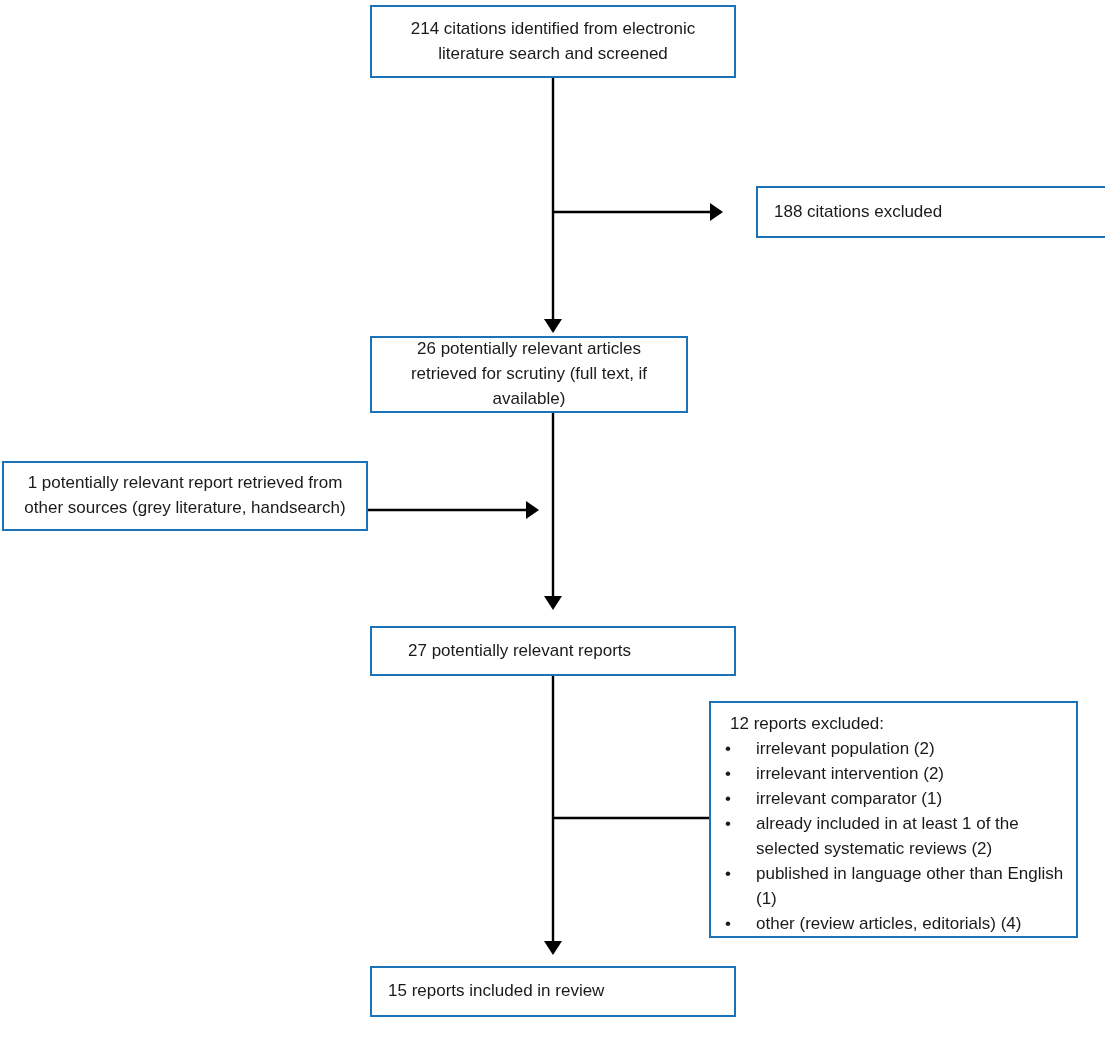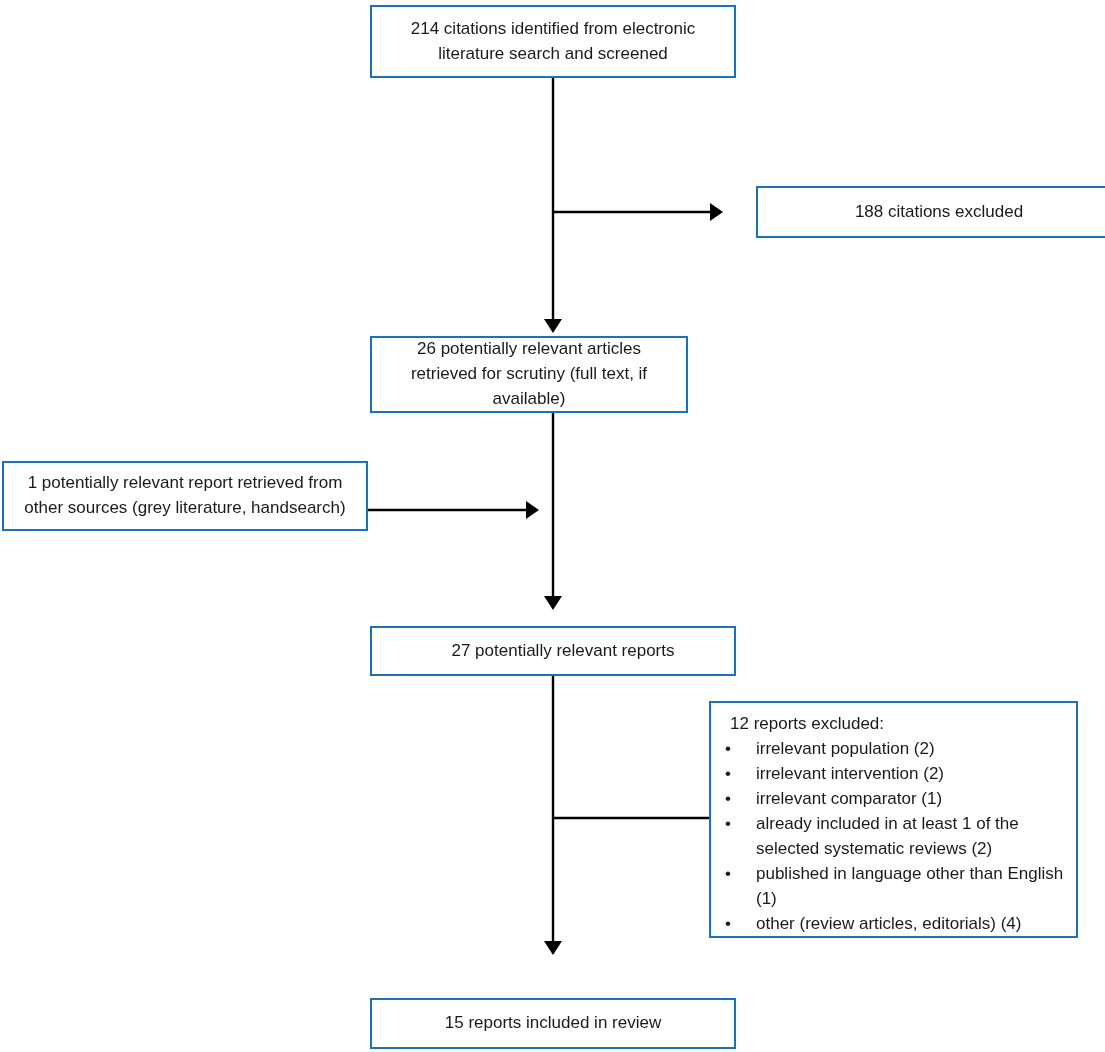--- a/index.html
+++ b/index.html
@@ -16,38 +16,38 @@
     background: #ffffff;
     font-family: "Liberation Sans", "DejaVu Sans", sans-serif;
     color: var(--text);
   }
   .node {
     position: absolute;
     border: 2px solid var(--accent);
     background: #ffffff;
     display: flex;
     align-items: center;
-    justify-content: center;
+    justify-content: flex-start;
     text-align: center;
     font-size: 17px;
     line-height: 1.47;
     padding: 4px 16px;
   }
   #box-identified        { left: 370px; top: 5px;   width: 366px; height: 73px; }
   #box-excluded-citations{ left: 756px; top: 186px; width: 366px; height: 52px; }
   #box-retrieved         { left: 370px; top: 336px; width: 318px; height: 77px; }
   #box-other-sources     { left: 2px;   top: 461px; width: 366px; height: 70px; }
   #box-relevant-reports  { left: 370px; top: 626px; width: 366px; height: 50px; padding-left: 36px; }
   #box-excluded-reports  {
     left: 709px; top: 701px; width: 369px; height: 237px;
     display: block;
     text-align: left;
     padding: 9px 12px 9px 14px;
   }
-  #box-included          { left: 370px; top: 966px; width: 366px; height: 51px; margin-top: 32px; }
+  #box-included          { left: 370px; top: 966px; width: 366px; height: 51px; }
 
   .excl-heading { padding-left: 5px; }
   .excl-item { display: flex; }
   .excl-item .bullet {
     flex: 0 0 auto;
     width: 15px;
     text-align: left;
   }
   .excl-item .item-text { flex: 1 1 auto; margin-left: 16px; }
 

